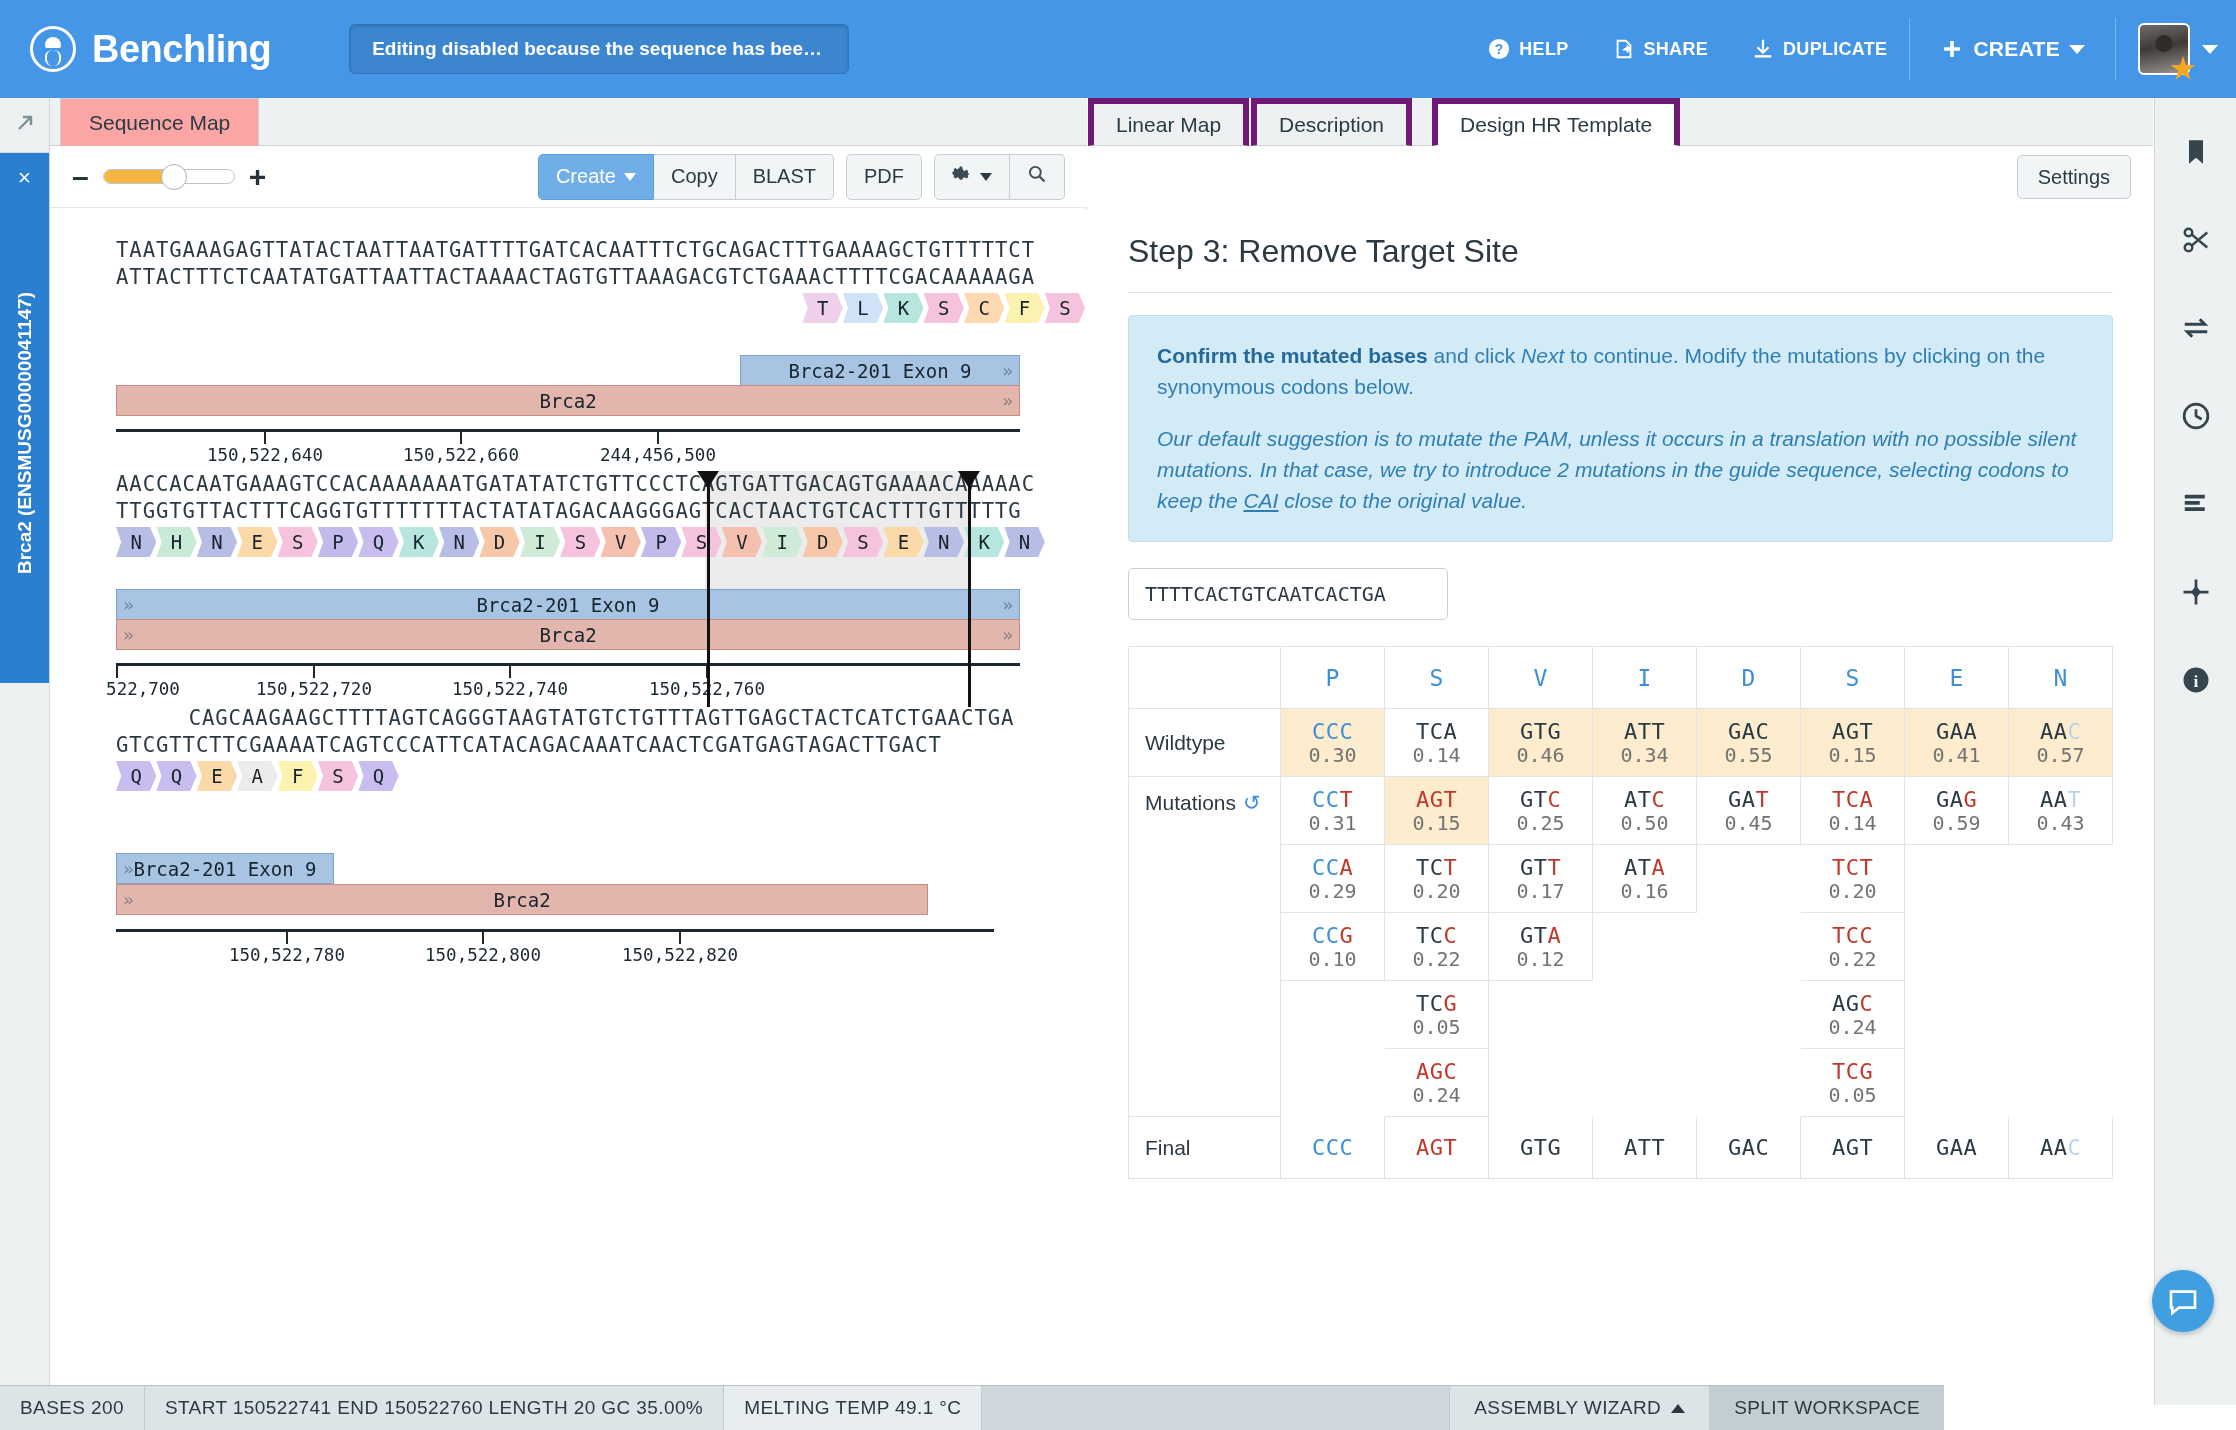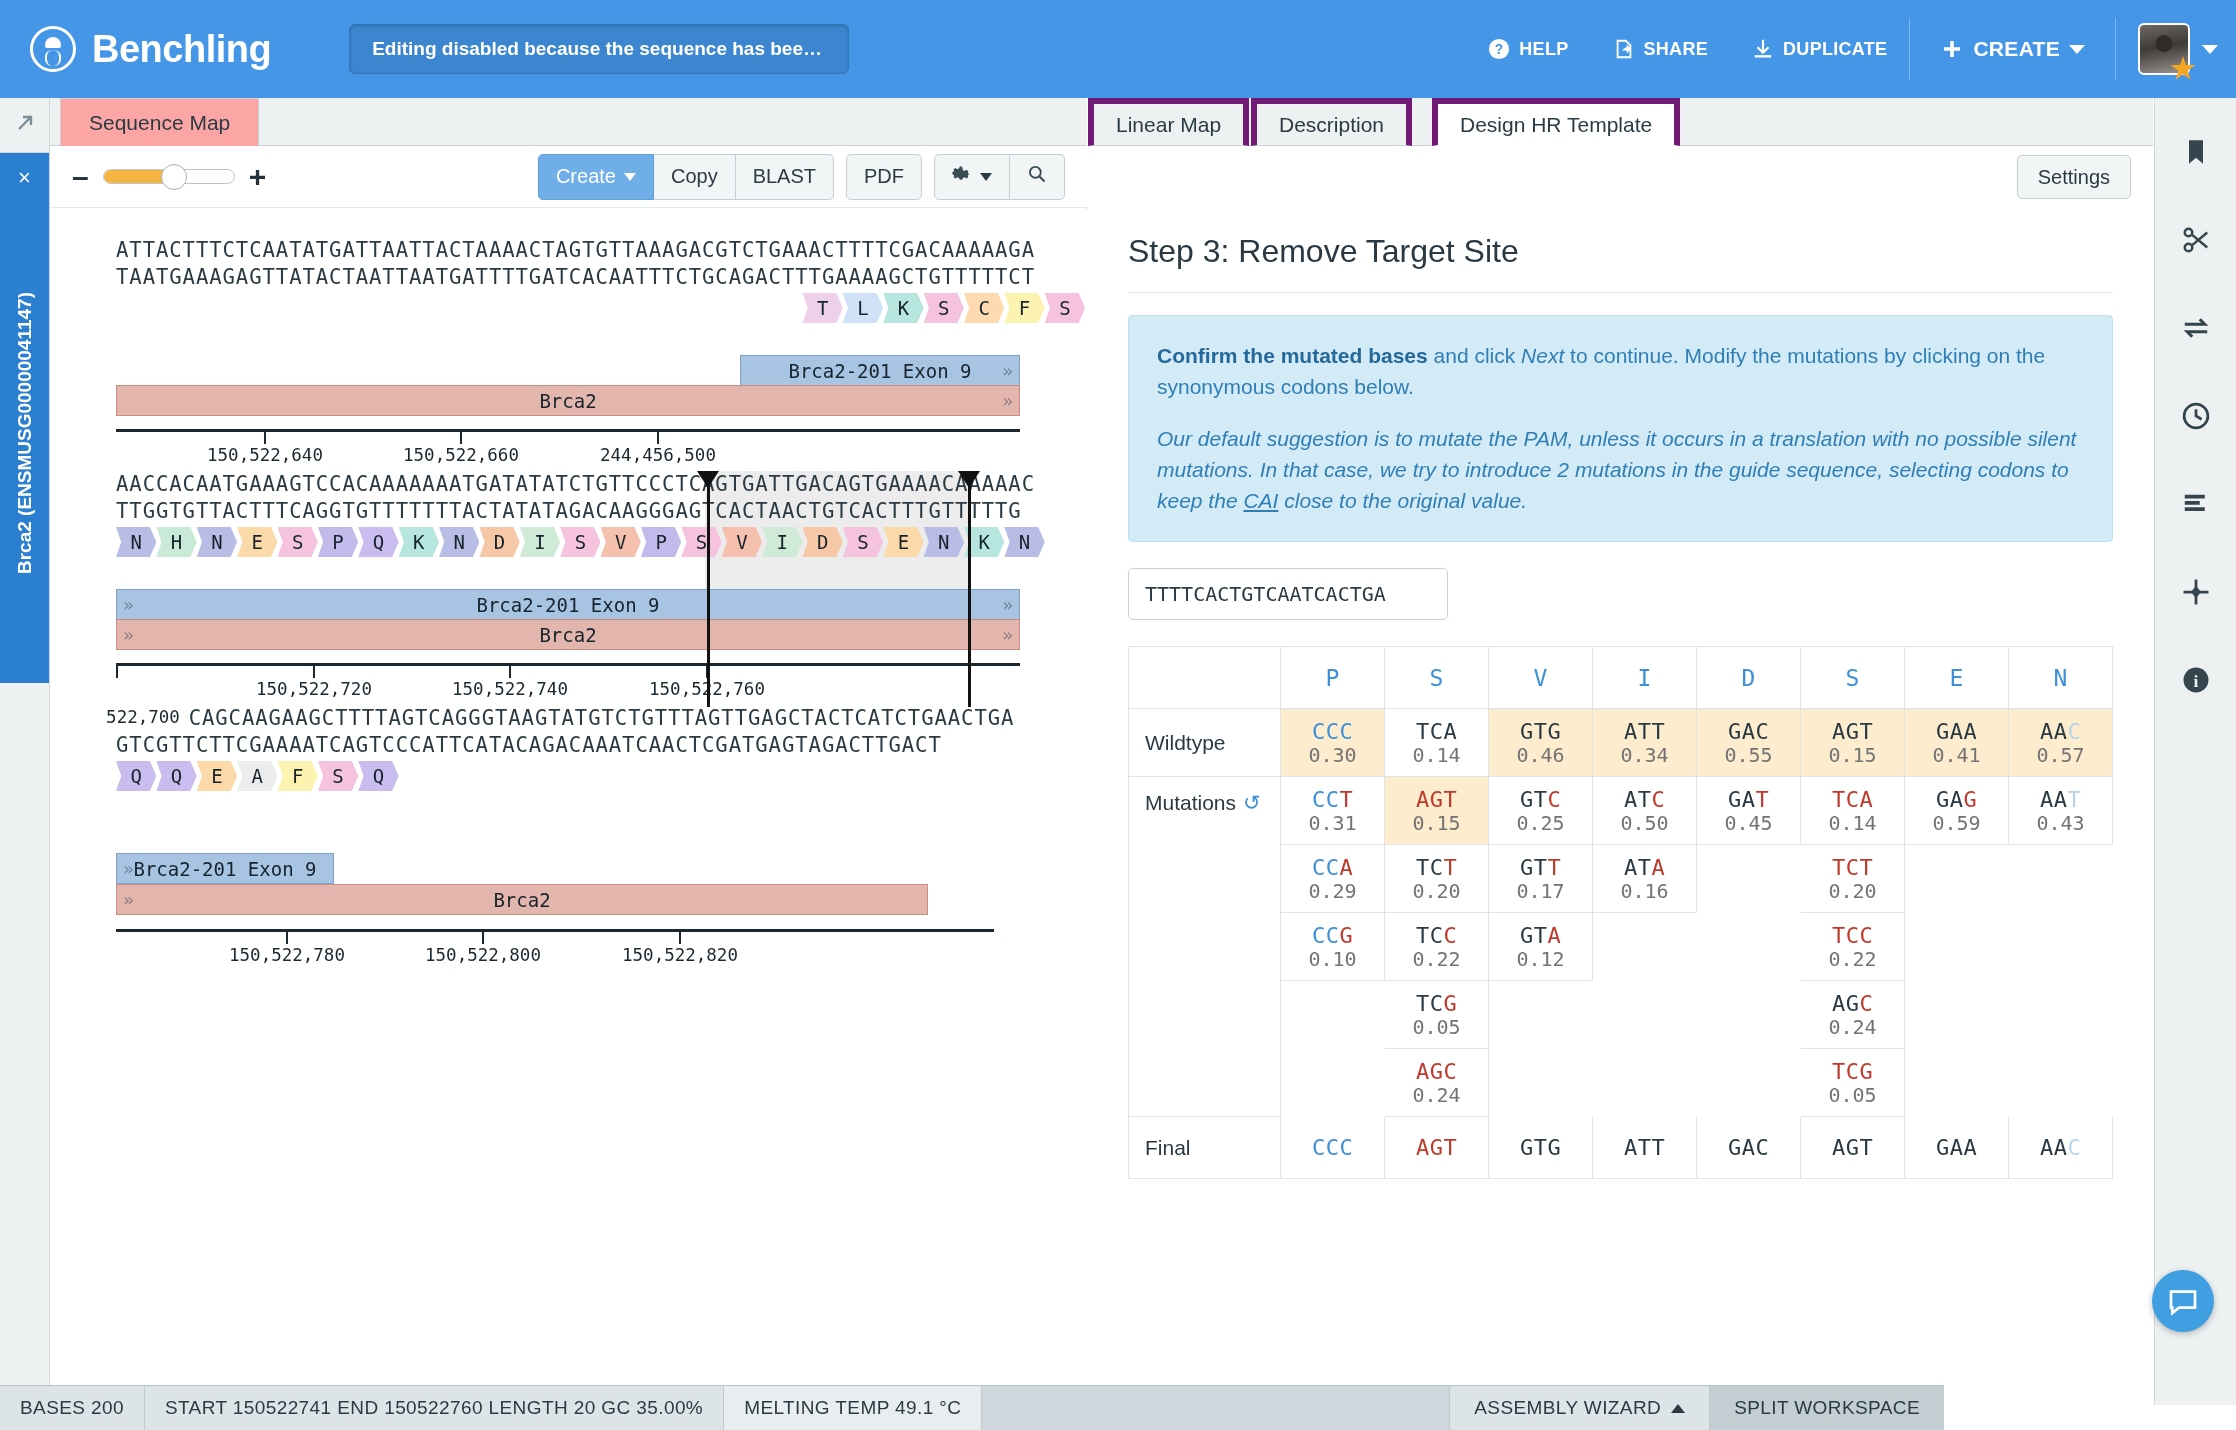--- a/index.html
+++ b/index.html
@@ -424,22 +424,22 @@
                 </svg>
             </span>
           </div>
         </div>
       </div>
     </div>
 
     <div class="seqcanvas">
 
       <div class="seqblock" style="top:28px;">
+        <div class="bases" style="margin-left:66px;">TAATGAAAGAGTTATACTAATTAATGATTTTGATCACAATTTCTGCAGACTTTGAAAAGCTGTTTTTCT</div>
         <div class="bases" style="margin-left:66px;">ATTACTTTCTCAATATGATTAATTACTAAAACTAGTGTTAAAGACGTCTGAAACTTTTCGACAAAAAGA</div>
-        <div class="bases" style="margin-left:66px;">TAATGAAAGAGTTATACTAATTAATGATTTTGATCACAATTTCTGCAGACTTTGAAAAGCTGTTTTTCT</div>
         <div class="aatrack" id="aa-blk0" style="margin-left:66px; margin-top:2px;">
             <div class="aa" style="left: 686.46px; width: 40.38px; background: rgb(239, 208, 234);">T</div>
             <div class="aa" style="left: 726.84px; width: 40.38px; background: rgb(207, 226, 247);">L</div>
             <div class="aa" style="left: 767.22px; width: 40.38px; background: rgb(182, 230, 221);">K</div>
             <div class="aa" style="left: 807.6px; width: 40.38px; background: rgb(246, 195, 222);">S</div>
             <div class="aa" style="left: 847.98px; width: 40.38px; background: rgb(255, 217, 176);">C</div>
             <div class="aa" style="left: 888.36px; width: 40.38px; background: rgb(253, 243, 176);">F</div>
             <div class="aa" style="left: 928.74px; width: 40.38px; background: rgb(246, 195, 222);">S</div>
           </div>
         <div class="annobar anno-exon" style="left:690px; top:118px; width:280px;">
@@ -496,21 +496,21 @@
           <span>Brca2-201 Exon 9</span>
         </div>
         <div class="annobar anno-gene" style="left:66px; top:148px; width:904px;">
           <span class="anno-chev" style="left:6px;">»</span>
           <span class="anno-chev" style="right:6px;">»</span>
           <span>Brca2</span>
         </div>
         <div class="ruler" style="left:48px; top:192px; width:922px;">
           <div class="ruler-line" style="left:18px; width:904px;"></div>
           <div class="rtick" style="left:18px;"></div>
-          <div class="rlab" style="left:45px;margin-top:28px;">522,700</div>
+          <div class="rlab" style="left:45px;">522,700</div>
           <div class="rtick" style="left:215px;"></div>
           <div class="rlab" style="left:216px;">150,522,720</div>
           <div class="rtick" style="left:411px;"></div>
           <div class="rlab" style="left:412px;">150,522,740</div>
           <div class="rtick" style="left:608px;"></div>
           <div class="rlab" style="left:609px;">150,522,760</div>
         </div>
         <div class="cutcap" style="left:647px; top:0;"></div>
         <div class="cutline" style="left:657px; top:14px; height:222px;"></div>
         <div class="cutcap" style="left:908px; top:0;"></div>

